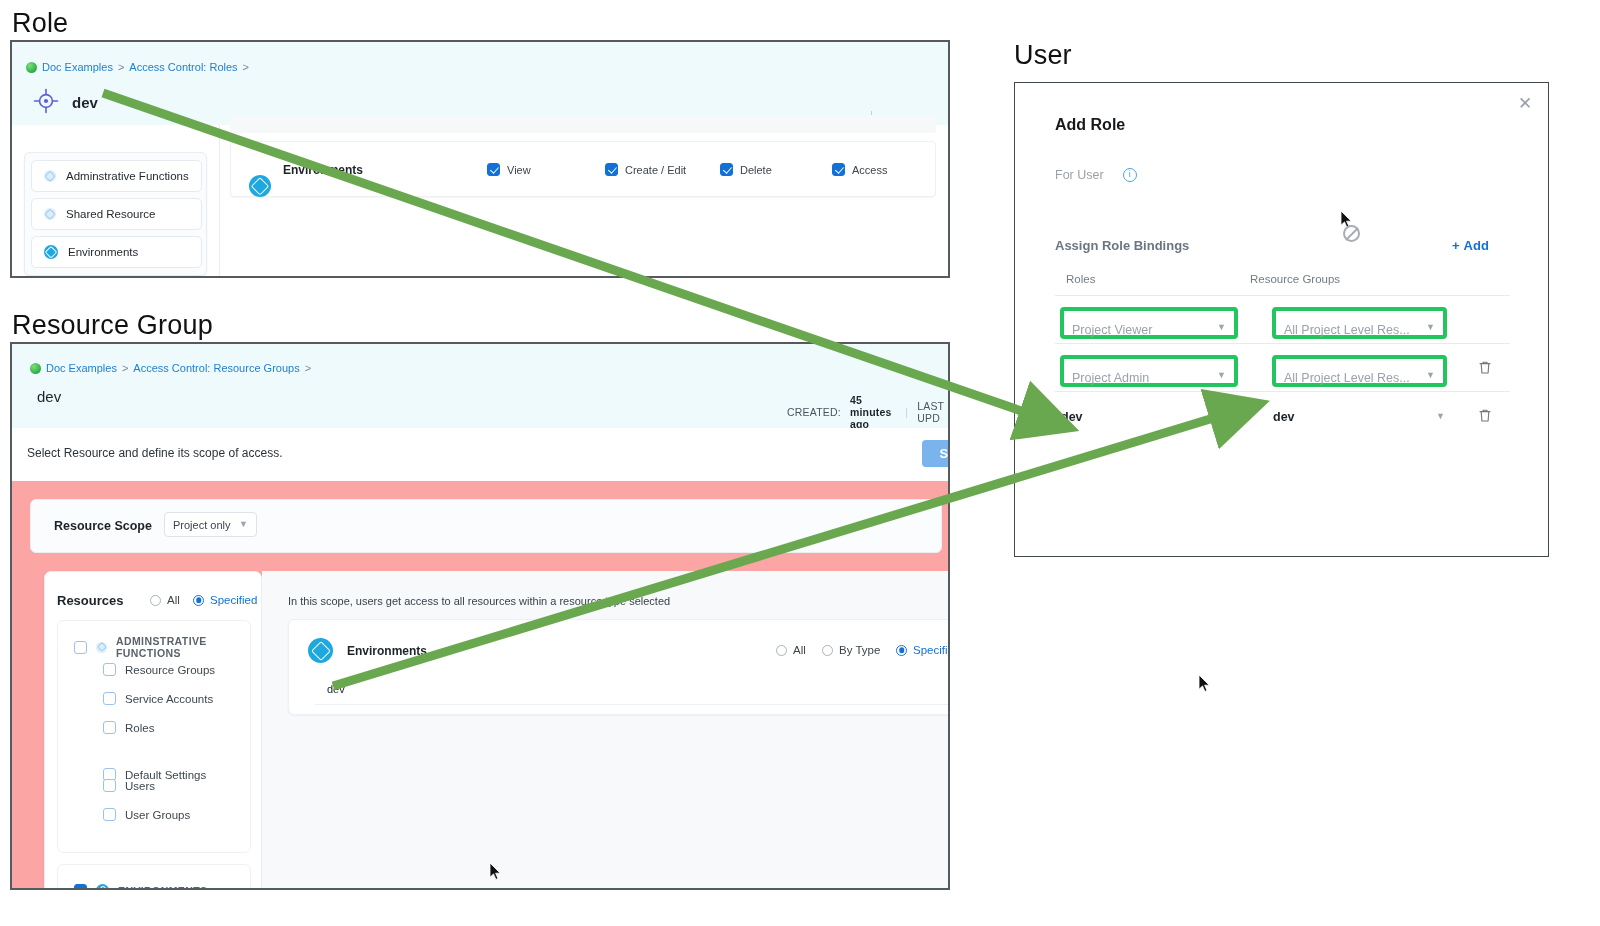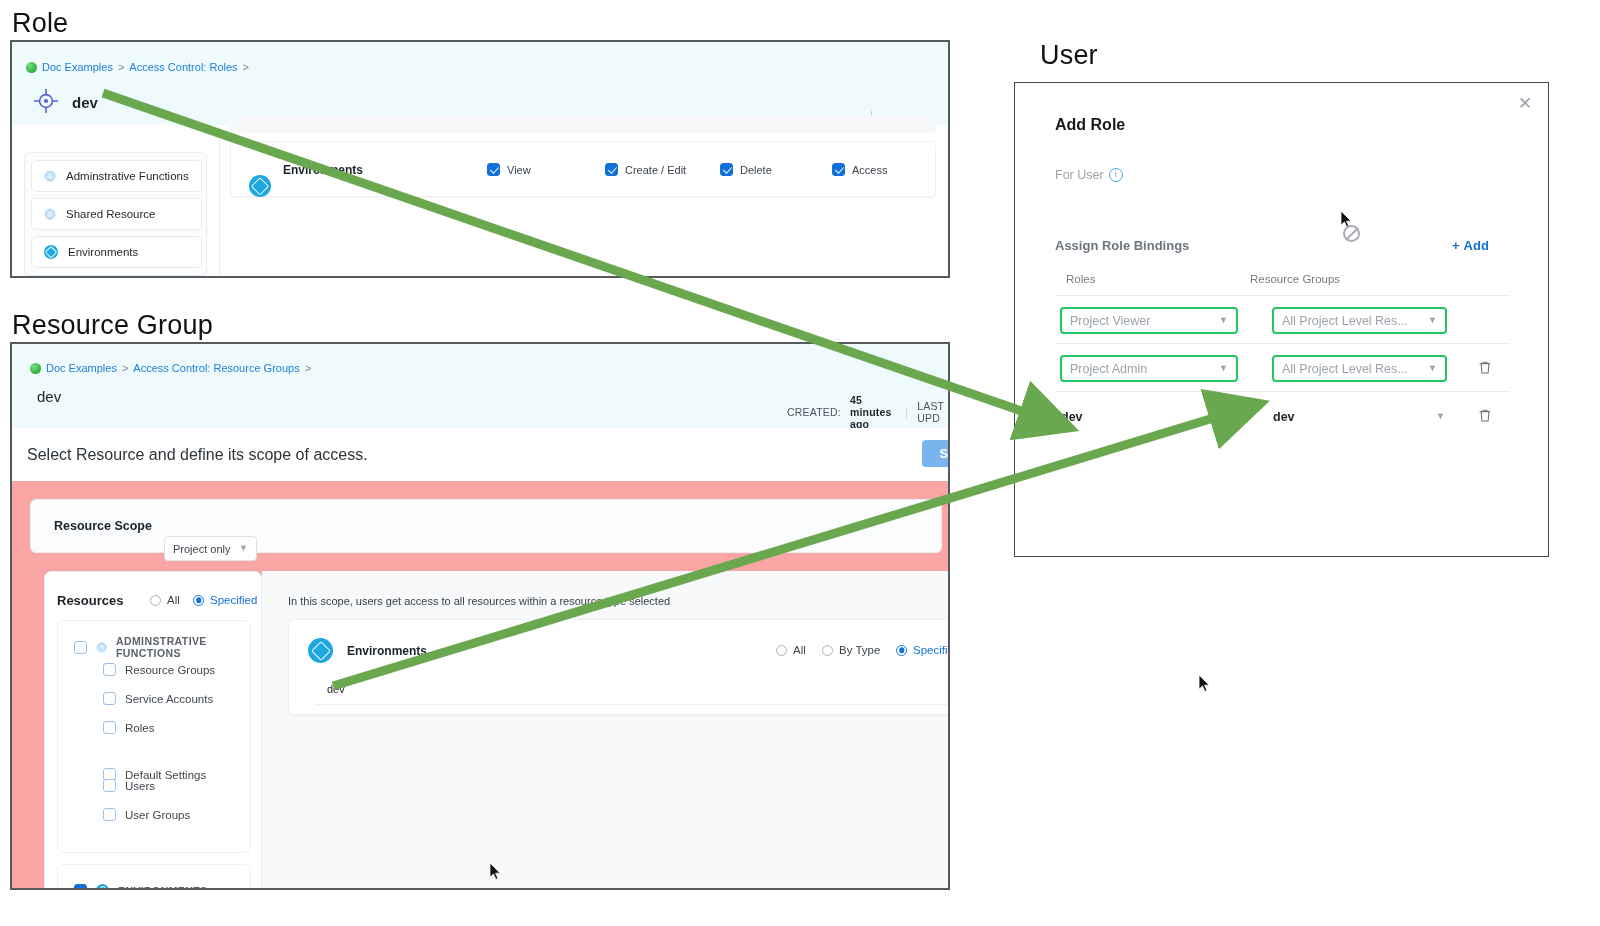--- a/index.html
+++ b/index.html
@@ -81,34 +81,34 @@
 
   .shield{
     width:20px;height:22px;flex:none;position:relative;
   }
 
   
   .rg-head{background:#effafd;border-bottom:1px solid #dfe6ec;}
   .rg-name{font-size:15px;color:#1e2429;font-weight:400;}
   .rg-meta{font-size:10.5px;color:#4a545d;letter-spacing:.2px;}
   .rg-meta b{color:#1d252b;font-weight:700;}
-  .rg-sub{font-size:16px;color:#2c343b;}
+  .rg-sub{font-size:12px;color:#2c343b;}
   .btn-save{
     background:#79b4ec;color:#fff;font-size:13px;font-weight:700;
     border-radius:4px;display:flex;align-items:center;justify-content:center;
     box-sizing:border-box;
   }
   .scope-card{
     background:#fbfcfd;border:1px solid #eceff2;border-radius:6px;box-sizing:border-box;
   }
   .scope-lbl{font-size:12.5px;font-weight:700;color:#1b2228;}
   .select-sm{
     border:1px solid #dfe3e8;border-radius:4px;background:#fff;
     font-size:11px;color:#3c454d;display:flex;align-items:center;
-    justify-content:space-between;padding:0 8px;box-sizing:border-box;margin-top:24px;
+    justify-content:space-between;padding:0 8px;box-sizing:border-box;
   }
   .chev{color:#9aa4ae;font-size:9px;line-height:1;}
 
   .res-card{
     background:#fff;border:1px solid #eceff2;border-radius:7px;box-sizing:border-box;
     box-shadow:0 1px 3px rgba(16,24,40,.06);
   }
   .res-title{font-size:13px;font-weight:700;color:#1b2228;}
   .radio{
     width:11px;height:11px;border-radius:50%;box-sizing:border-box;flex:none;position:relative;
@@ -134,21 +134,21 @@
     box-shadow:0 1px 2px rgba(16,24,40,.05);
   }
   .chip-dev{font-size:11px;color:#20272d;}
 
   
   .dialog{
     position:absolute;background:#fff;border:1.5px solid #43484c;box-sizing:border-box;
   }
   .dlg-title{font-size:16px;font-weight:700;color:#16191c;}
   .dlg-x{color:#9a9fae;font-size:17px;line-height:1;cursor:pointer;font-weight:300;}
-  .dlg-lbl{font-size:12.5px;color:#9aa1a9;display:flex;align-items:center;gap:5px;}
+  .dlg-lbl{font-size:12.5px;color:#9aa1a9;display:flex;align-items:center;gap:19px;}
   .info-i{
     width:12px;height:12px;border-radius:50%;border:1.2px solid #4da3e0;color:#4da3e0;
     font-size:9px;line-height:10px;text-align:center;font-style:normal;display:inline-block;
   }
   .user-input{
     border:1.5px solid #9ecdf2;border-radius:5px;background:#fff;display:flex;align-items:center;
     box-sizing:border-box;padding-left:10px;
   }
   .user-chip{
     background:#d6f0fb;border-radius:3px;display:flex;align-items:center;gap:9px;
@@ -160,22 +160,22 @@
     position:relative;overflow:hidden;
   }
   .avatar::after{
     content:"";position:absolute;left:50%;bottom:-4px;width:13px;height:9px;border-radius:50% 50% 0 0;
     background:#cfd6dc;transform:translateX(-50%);
   }
   .bindings-lbl{font-size:13px;font-weight:700;color:#6b7681;}
   .add-link{font-size:13px;color:#1271d8;font-weight:700;display:flex;align-items:center;gap:4px;cursor:pointer;}
   .col-head{font-size:11.5px;color:#727b84;}
   .sel-box{
-    border:2px solid #22c55e;border-radius:4px;background:#fff;display:flex;align-items:center;
-    justify-content:space-between;padding:0 8px;box-sizing:border-box;font-size:12.5px;color:#9aa3ac;
+    border:4px solid #22c55e;border-radius:4px;background:#fff;display:flex;align-items:flex-start;
+    justify-content:space-between;padding:12px 8px;box-sizing:border-box;font-size:12.5px;color:#9aa3ac;
   }
   .sel-plain{
     display:flex;align-items:center;justify-content:space-between;box-sizing:border-box;
     font-size:12.5px;color:#1b2228;font-weight:700;
   }
   .bind-row{border-top:1px solid #e8ebee;box-sizing:border-box;}
   .trash{width:14px;height:15px;position:relative;flex:none;cursor:pointer;}
 
   
   .cursor{position:absolute;width:13px;height:19px;}
@@ -188,21 +188,21 @@
     transform:translate(-50%,-50%) rotate(-45deg);
   }
 
   #arrows{position:absolute;left:0;top:0;width:1600px;height:926px;pointer-events:none;}
 </style>
 </head>
 <body>
 
 <div class="abs caption" style="left:12px;top:8px;">Role</div>
 <div class="abs caption" style="left:12px;top:310px;">Resource Group</div>
-<div class="abs caption" style="left:1040px;top:40px;">User</div>
+<div class="abs caption" style="left:1014px;top:40px;">User</div>
 
 <div class="panel" style="left:10px;top:40px;width:940px;height:238px;">
 
   <div class="abs role-head" style="left:0;top:0;width:936px;height:83px;">
     <div class="abs crumbs" style="left:14px;top:19px;">
       <span class="crumb-dot"></span>
       <span class="crumb-link">Doc Examples</span>
       <span class="crumb-sep">&gt;</span>
       <span class="crumb-link">Access Control: Roles</span>
       <span class="crumb-sep">&gt;</span>

